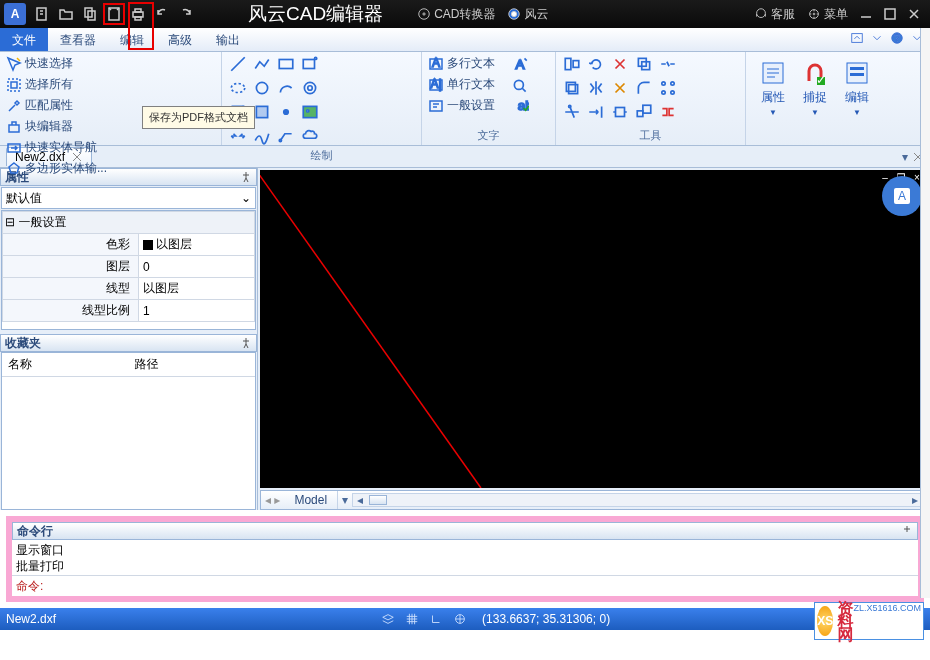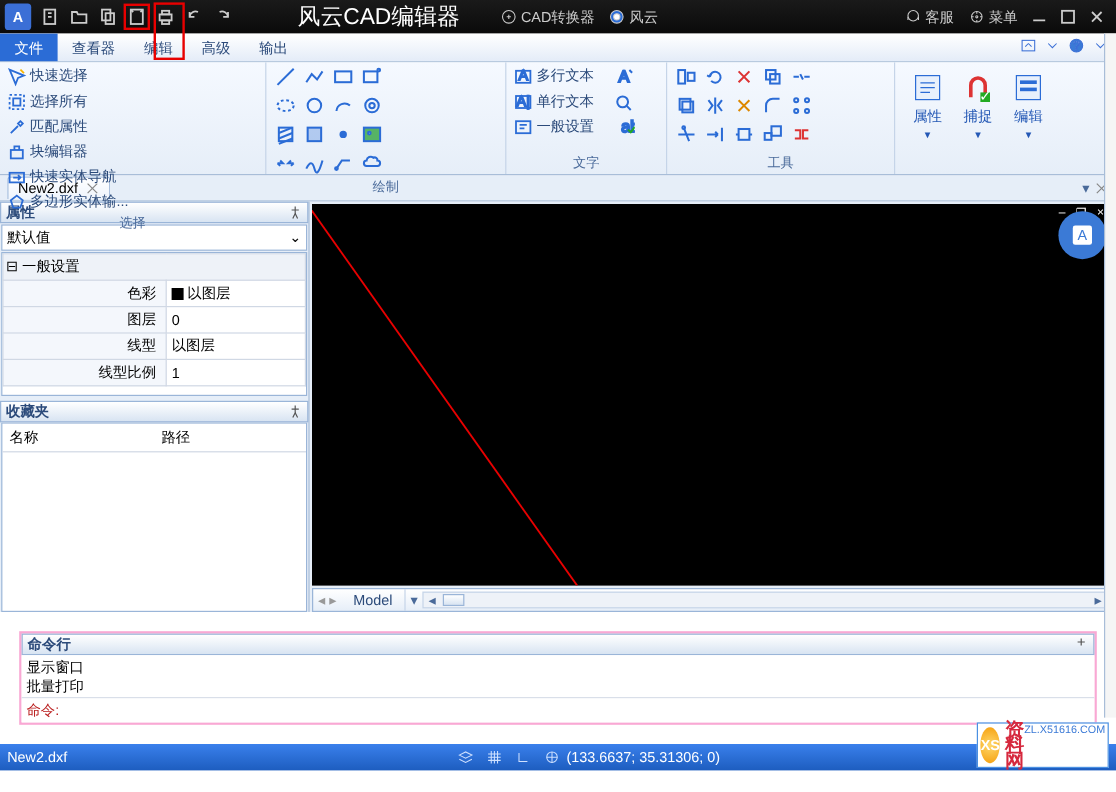--- a/index.html
+++ b/index.html
@@ -57,21 +57,21 @@
 .canvas-winbtns{position:absolute;right:4px;top:2px;display:flex;gap:2px}
 .canvas-winbtns div{width:14px;height:12px;color:#fff;font-size:10px;text-align:center;cursor:pointer}
 .redline{position:absolute;left:0;top:0;width:100%;height:100%;pointer-events:none}
 .mtab{height:20px;background:linear-gradient(#fff,#e6eef8);border:1px solid #9ab5d8;display:flex;align-items:center;margin:0 2px}
 .mtab .lt{padding:0 4px;color:#999}
 .mtab .mt{padding:2px 10px;border-right:1px solid #c5d4e8;color:#2b4a7a}
 .mtab .sc{flex:1;display:flex;align-items:center;padding:0 4px;gap:4px}
 .scrollbar{flex:1;height:14px;background:#eef2f8;border:1px solid #c5d4e8;display:flex;align-items:center}
 .scrollbar .thumb{width:18px;height:10px;background:linear-gradient(#fff,#d8e4f2);border:1px solid #9ab5d8;margin-left:2px}
 .scrollbar .arr{width:14px;height:12px;display:flex;align-items:center;justify-content:center;color:#4a6a9a}
-.cmdline{border:2px solid #f9a8d4;margin:16px}
+.cmdline{border:6px solid #f9a8d4;margin:6px}
 .cmdbody{height:36px;background:#fff;padding:2px 4px;line-height:16px;border-bottom:1px solid #d0d8e4}
 .cmdinput{height:20px;background:#fff;display:flex;align-items:center;padding:0 4px}
 .cmdinput .lbl{color:#b91c1c;margin-right:4px}
 .status{height:22px;background:linear-gradient(#3a80ec,#1d5dbf);color:#fff;display:flex;align-items:center;padding:0 6px;position:relative}
 .status .sicon{width:20px;height:20px;margin:0 2px;display:flex;align-items:center;justify-content:center;cursor:pointer}
 .status .sicon svg{stroke:#cfe1ff;fill:none;width:14px;height:14px}
 .watermark{position:absolute;right:6px;bottom:20px;width:110px;height:38px;background:#fff;border:1px solid #4a90e2;display:flex;align-items:center;padding:2px;font-size:11px}
 .watermark .wmlogo{width:30px;height:30px;background:radial-gradient(circle,#ffd86b,#f59e0b);border-radius:50%;margin-right:4px;display:flex;align-items:center;justify-content:center;color:#fff;font-weight:bold;font-size:9px}
 .watermark .wmtxt{display:flex;flex-direction:row;line-height:13px}
 .watermark .wmtxt .t1{color:#d6293e;font-weight:bold;font-size:16px}
@@ -190,20 +190,21 @@
           <circle cx="8" cy="8" r="6" fill="#3b7ad6"></circle>
           <text x="8" y="12" text-anchor="middle" fill="#fff" font-size="10">?</text>
         </svg></div>
     <div><svg viewBox="0 0 16 16">
           <path d="M4 6l4 4 4-4"></path>
         </svg></div>
   </div>
 </div>
 
 <div class="ribbon">
+  <div class="tooltip">保存为PDF格式文档</div>
 
   <div class="ribbon-group" style="width:222px">
     <div class="rg-body">
       <div class="rg-col" style="width:100px">
         <div class="rbtn-txt">
             <svg class="ic" viewBox="0 0 16 16">
               <path d="M2 2l5 12 2-5 5-2z"></path>
               <path d="M11 2l3 3" stroke="#f7b500"></path>
             </svg>
             <span>快速选择</span>
@@ -238,21 +239,20 @@
             <span>快速实体导航</span>
           </div>
         <div class="rbtn-txt">
             <svg class="ic" viewBox="0 0 16 16">
               <path d="M8 2l5 4-2 6H5L3 6z"></path>
             </svg>
             <span>多边形实体输...</span>
           </div>
       </div>
     </div>
-    <div class="rg-lbl">选择</div>
   </div>
 
   <div class="ribbon-group" style="width:200px">
     <div class="rg-body">
       <div class="rg-grid">
         <div class="rbtn-sm">
             <svg class="ic" viewBox="0 0 16 16">
               <path d="M2 14L14 2"></path>
             </svg>
           </div>
@@ -651,21 +651,21 @@
       <svg viewBox="0 0 16 16">
         <path d="M4 4v8h8"></path>
       </svg>
     </div>
   <div class="sicon">
       <svg viewBox="0 0 16 16">
         <circle cx="8" cy="8" r="5"></circle>
         <path d="M8 3v10M3 8h10"></path>
       </svg>
     </div>
-  <span style="">(133.6637; 35.31306; 0)</span>
+  <span style="margin-left:10px">(133.6637; 35.31306; 0)</span>
 </div>
 
 <div class="watermark">
   <div class="wmlogo">
       <span>XS</span>
     </div>
   <div class="wmtxt">
     <span class="t1">资料网</span>
     <span class="t2">ZL.X51616.COM</span>
   </div>

